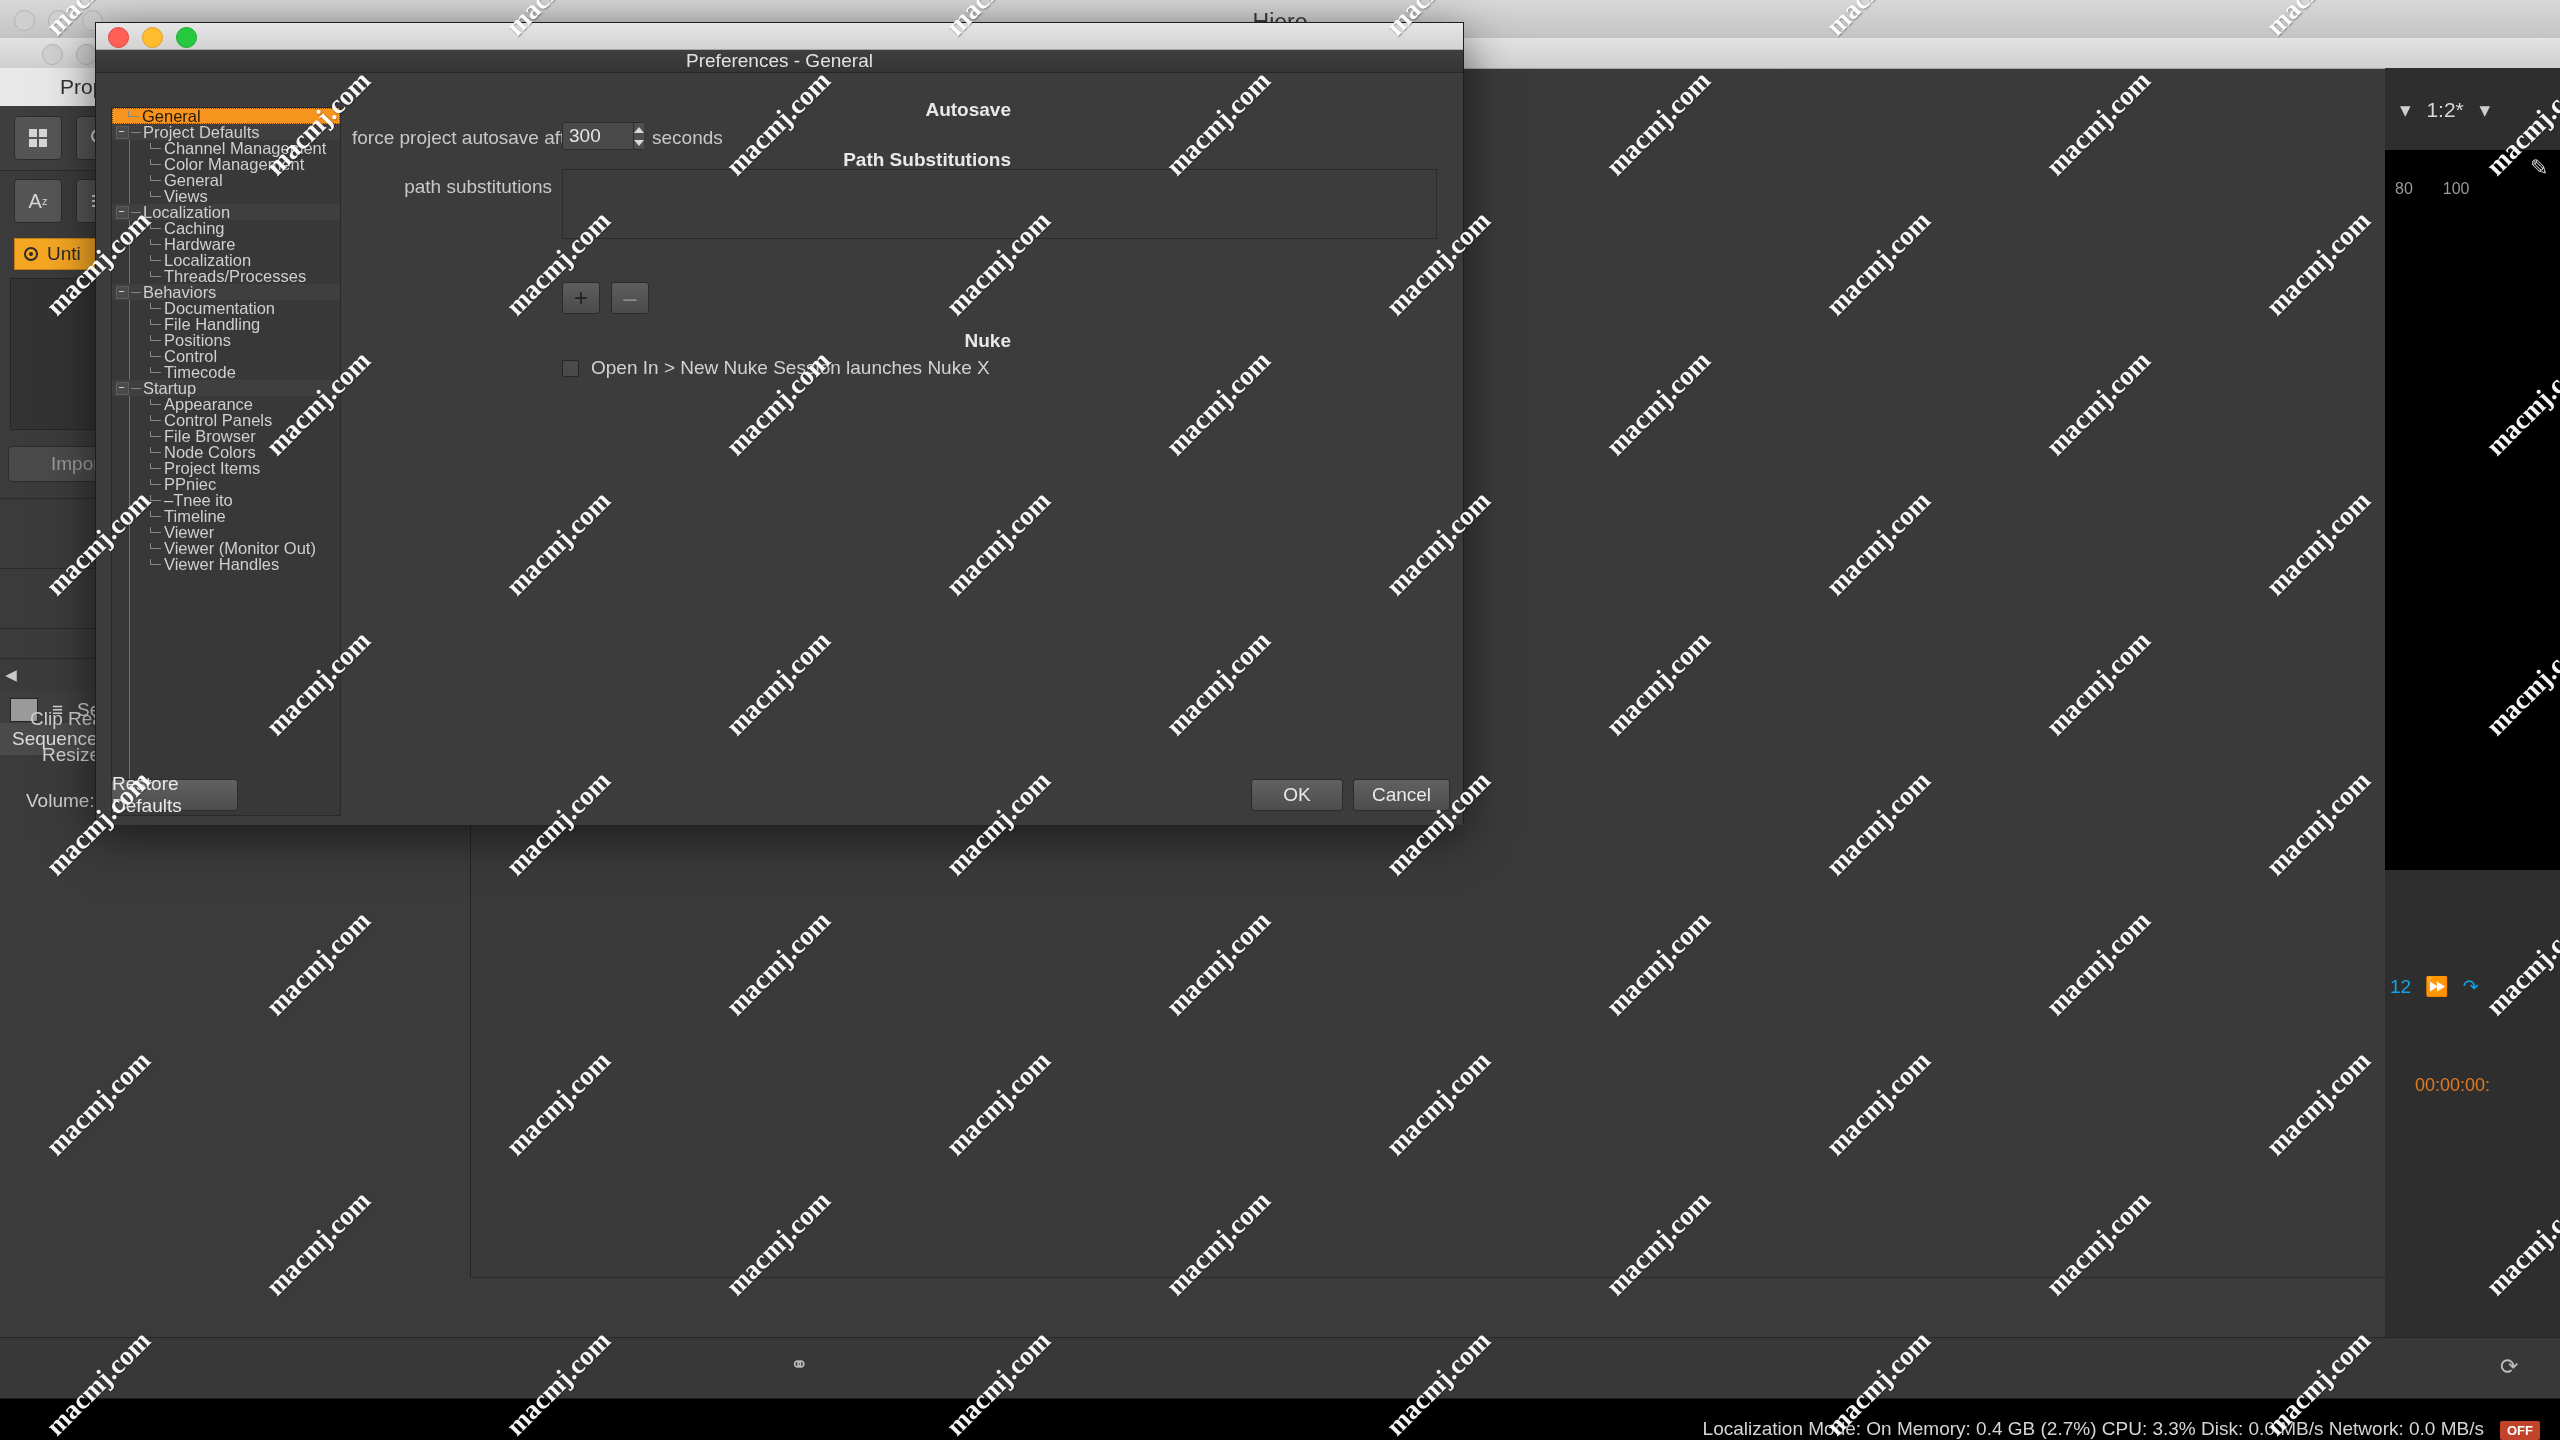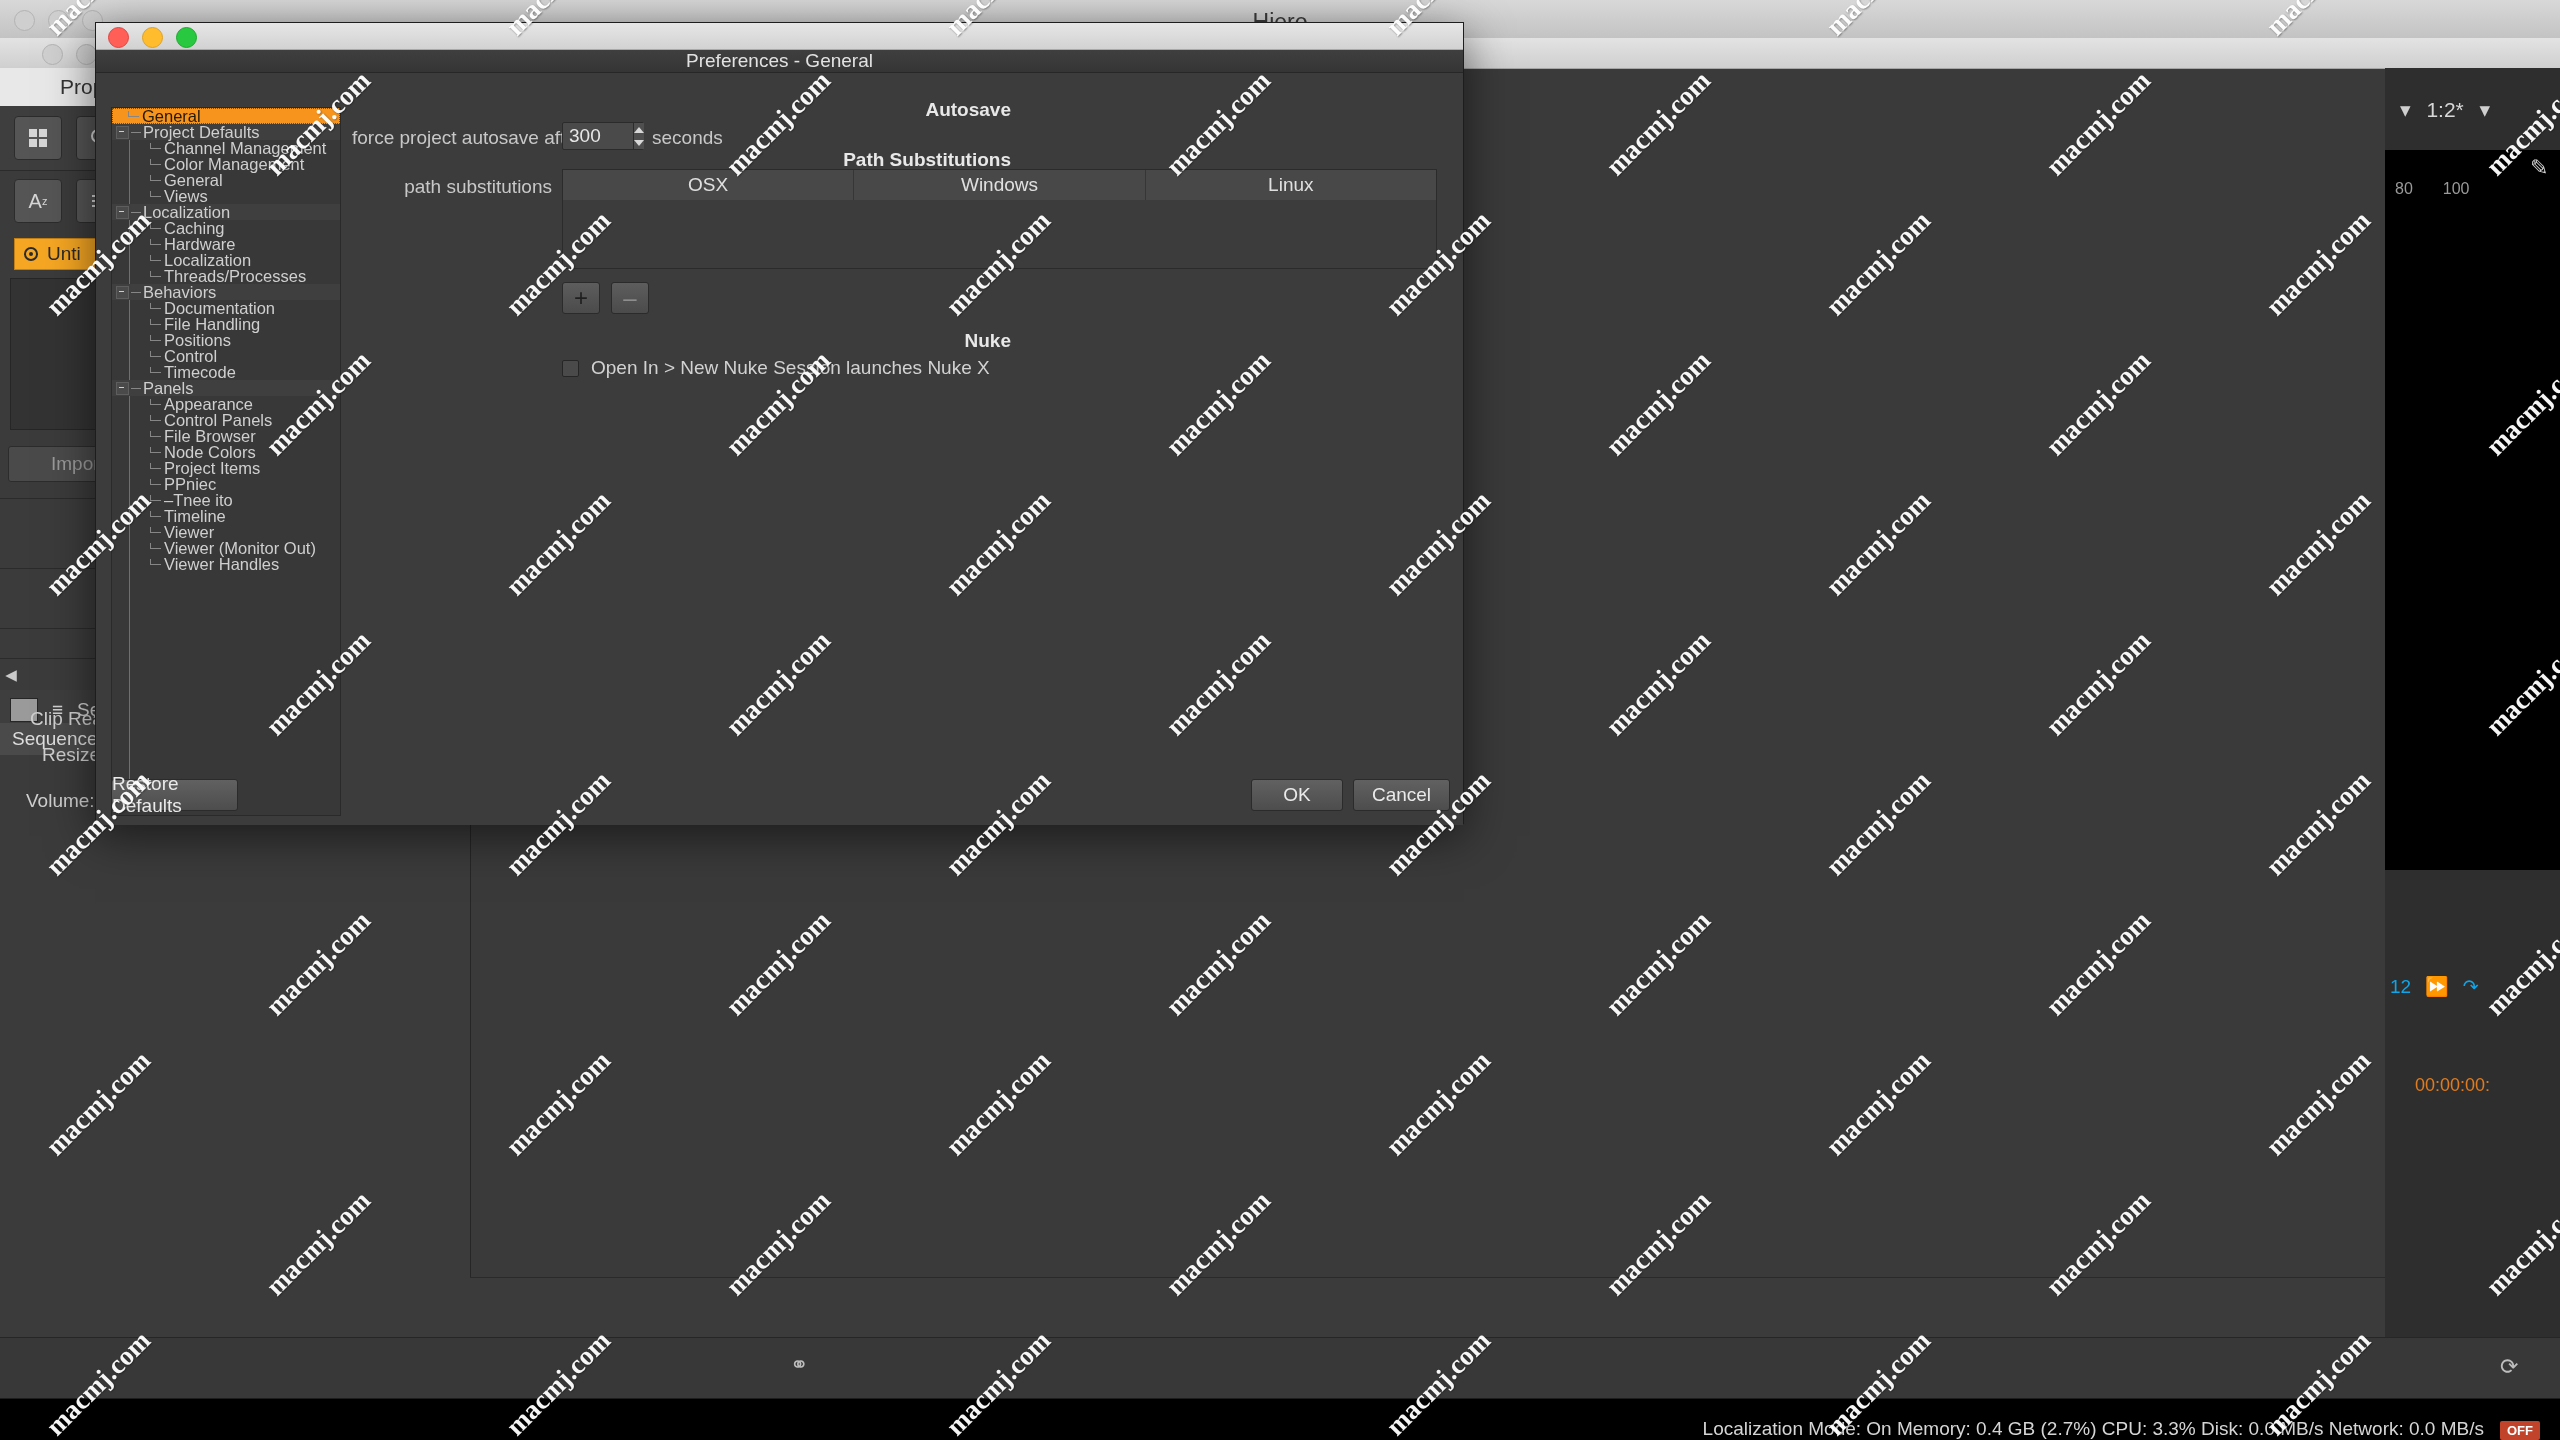--- a/index.html
+++ b/index.html
@@ -540,21 +540,21 @@
             </div>
             <div class="tree-row">
               <span class="tree-indent" style="width: 38px;"></span>
               <span class="tw-elbow"></span>
               <span>Timecode</span>
             </div>
             <div class="tree-row group">
               <span class="tree-indent" style="width: 4px;"></span>
               <span class="tw-box"></span>
               <span class="tw-line"></span>
-              <span>Panels</span>
+              <span>Startup</span>
             </div>
             <div class="tree-row">
               <span class="tree-indent" style="width: 38px;"></span>
               <span class="tw-elbow"></span>
               <span>Appearance</span>
             </div>
             <div class="tree-row">
               <span class="tree-indent" style="width: 38px;"></span>
               <span class="tw-elbow"></span>
               <span>Control Panels</span>
@@ -625,25 +625,20 @@
         <div class="unit-label" style="left:300px; top:42px;">seconds</div>
 
         <div class="section-head" style="left:0; top:64px;">
           <span class="sh-label" style="width:222px;text-align:right;display:inline-block;">Path Substitutions</span>
           <span class="sh-rule"></span>
         </div>
 
         <div class="field-label" style="left:0px; top:91px; width:200px;">path substitutions</div>
 
         <div class="table-wrap" style="left:210px; top:84px; width:873px;">
-          <div class="table-head" id="ps-head">
-              <div class="th">OSX</div>
-              <div class="th">Windows</div>
-              <div class="th">Linux</div>
-            </div>
           <div class="table-body" id="ps-body"></div>
         </div>
 
         <div class="icon-btn" style="left:210px; top:197px;">+</div>
         <div class="icon-btn minus" style="left:259px; top:197px;">–</div>
 
         <div class="section-head" style="left:0; top:245px;">
           <span class="sh-label" style="width:222px;text-align:right;display:inline-block;">Nuke</span>
           <span class="sh-rule"></span>
         </div>

